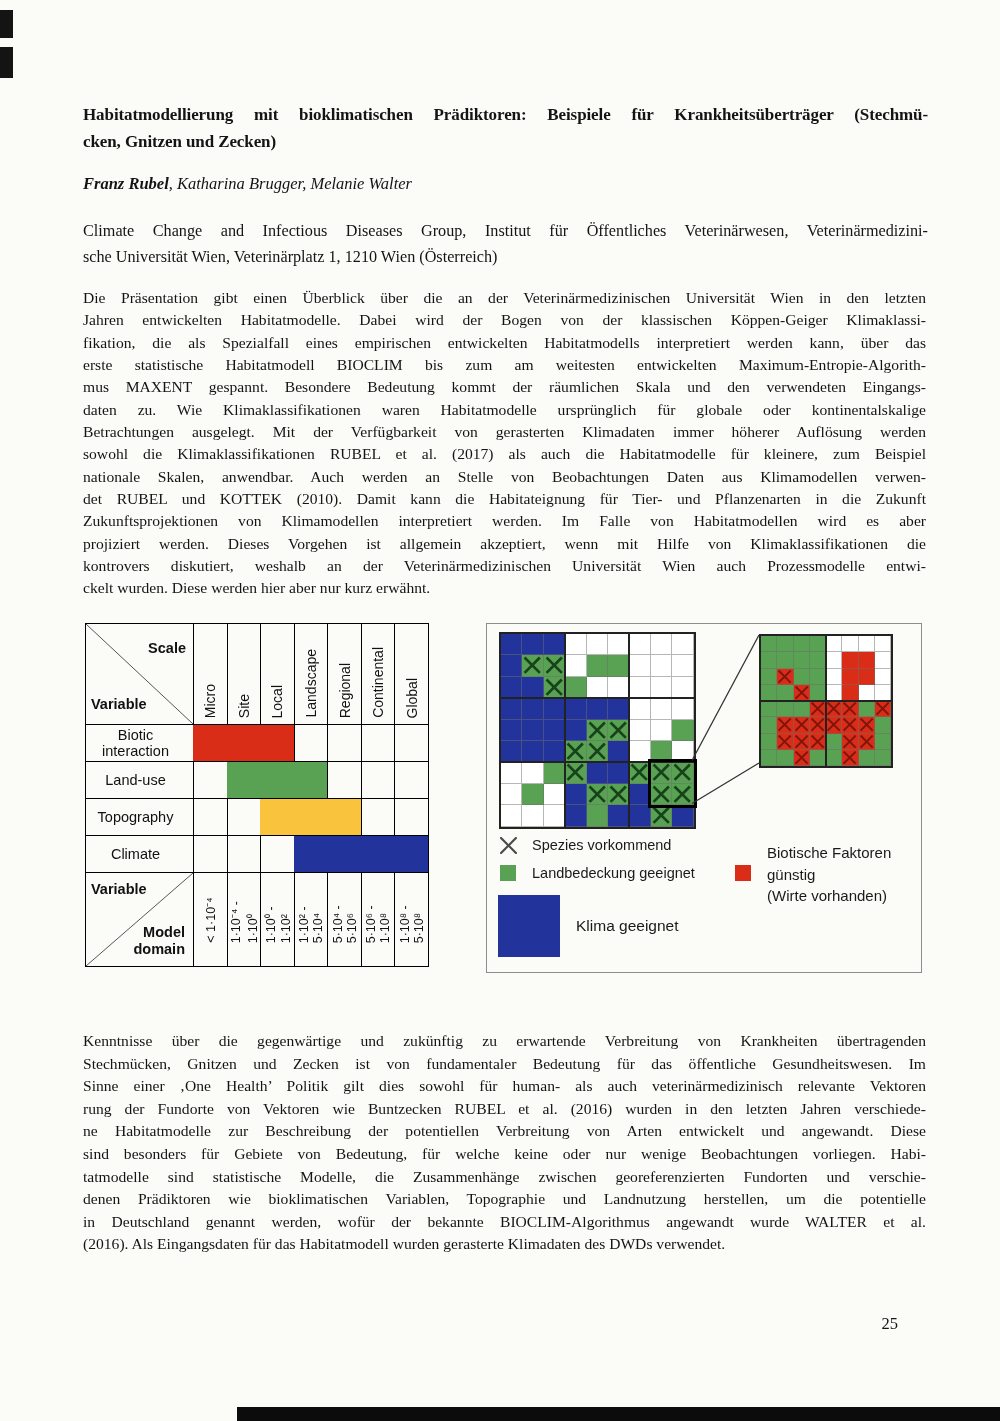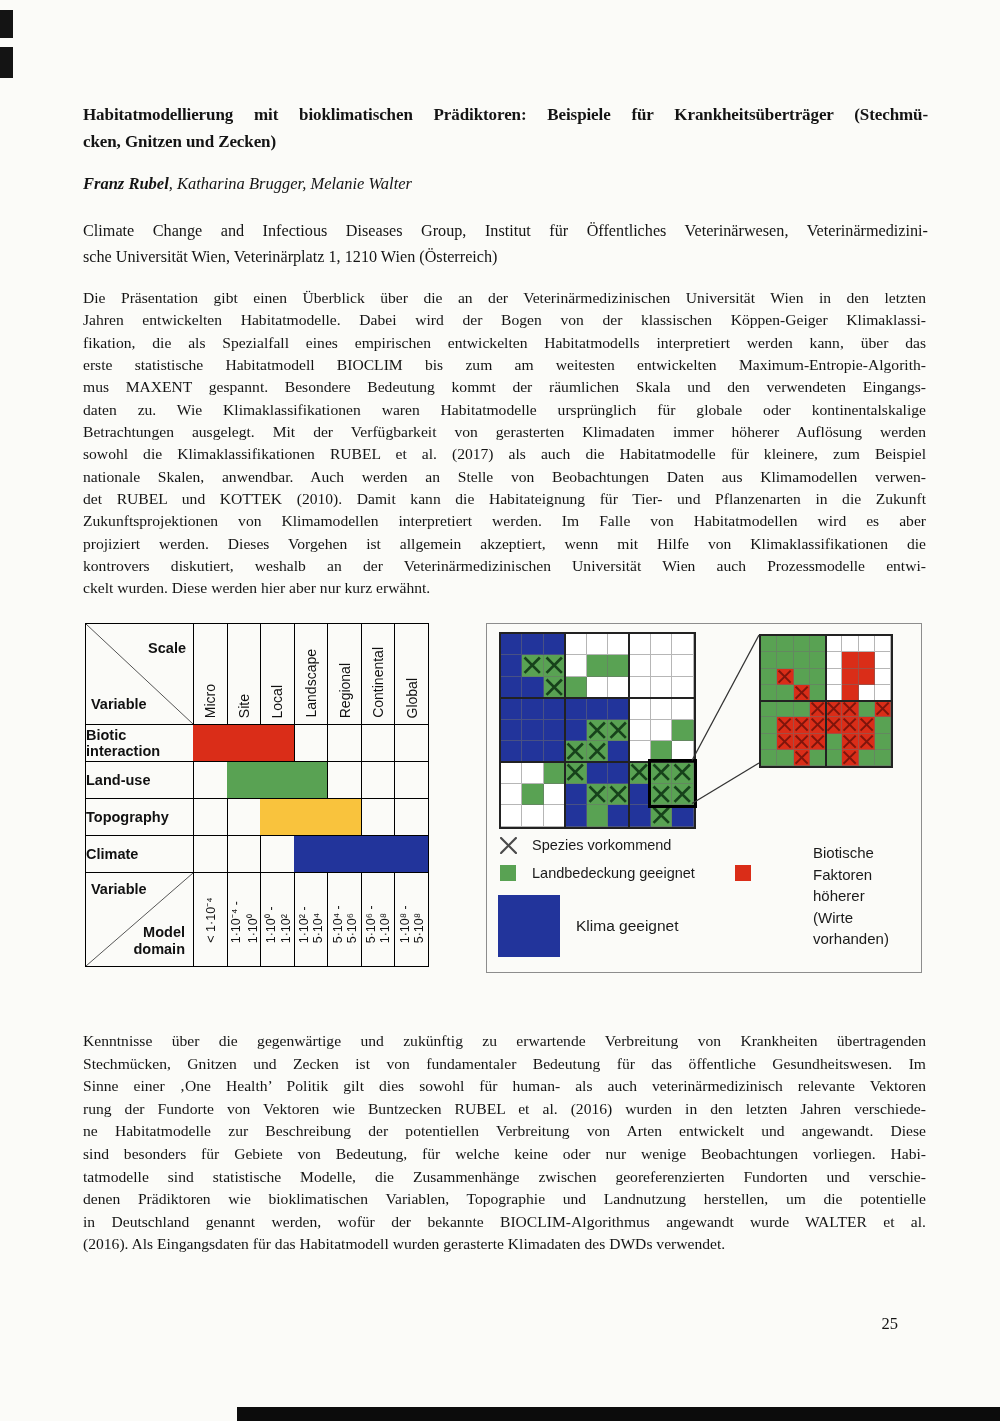--- a/index.html
+++ b/index.html
@@ -21,22 +21,22 @@
   .mark1{left:0;top:10px;width:13px;height:28px;background:#141414;}
   .mark2{left:0;top:47px;width:13px;height:31px;background:#141414;}
   .botbar{left:237px;top:1407px;width:763px;height:14px;background:#0c0c0c;}
   
   .scaletable{left:85px;top:623px;width:342px;height:342px;border:1.5px solid #000;box-sizing:content-box;
               font-family:"Liberation Sans", sans-serif;background:#fbfbf8;}
   .tcell{position:absolute;box-sizing:border-box;}
   .vtext{position:absolute;writing-mode:vertical-rl;transform:rotate(180deg);font-size:14px;color:#111;}
   .vtext.small{font-size:12.5px;}
   .cornertxt{position:absolute;font-weight:bold;font-size:14.5px;color:#111;}
-  .rowlabel{position:absolute;box-sizing:border-box;font-size:14.5px;color:#111;text-align:left;
-            padding-right:8px;display:flex;flex-direction:column;justify-content:center;line-height:16.5px;font-weight:bold;}
+  .rowlabel{position:absolute;box-sizing:border-box;font-size:14.5px;color:#111;text-align:center;
+            padding-right:8px;display:flex;flex-direction:column;justify-content:center;line-height:16.5px;}
   .bar{position:absolute;}
   .diag{position:absolute;left:0;top:0;width:100%;height:100%;}
   
   .panel{left:486px;top:623px;width:436px;height:350px;border:1px solid #8d8d8d;box-sizing:border-box;
          font-family:"Liberation Sans", sans-serif;background:#fbfbf8;}
   .gridbox{position:absolute;border:2px solid #222;box-sizing:content-box;}
   .gcell{position:absolute;box-sizing:border-box;border-right:1px solid rgba(110,110,110,.5);
          border-bottom:1px solid rgba(110,110,110,.5);}
   .gcell svg{position:absolute;left:0;top:0;width:100%;height:100%;}
   .blockline{position:absolute;background:#222;}
@@ -516,23 +516,23 @@
       <div class="leg-sym" style="left: 13px; top: 213px; width: 17px; height: 17px;"><svg viewBox="0 0 20 20">
           <line x1="1.2" y1="1.2" x2="18.8" y2="18.8" stroke="#4a4a4a" stroke-width="2.6" stroke-linecap="square"></line>
           <line x1="18.8" y1="1.2" x2="1.2" y2="18.8" stroke="#4a4a4a" stroke-width="2.6" stroke-linecap="square"></line>
         </svg></div>
       <div class="leg-txt" style="left: 45px; top: 211px;">Spezies vorkommend</div>
       <div class="leg-sym" style="left: 13px; top: 241px; width: 16px; height: 16px; background: rgb(89, 162, 83);"></div>
       <div class="leg-txt" style="left: 45px; top: 239px;">Landbedeckung geeignet</div>
       <div class="leg-sym" style="left: 11px; top: 271px; width: 62px; height: 62px; background: rgb(34, 52, 155);"></div>
       <div class="leg-txt" style="left: 89px; top: 291px; font-size: 15.5px;">Klima geeignet</div>
       <div class="leg-sym" style="left: 248px; top: 241px; width: 16px; height: 16px; background: rgb(218, 45, 24);"></div>
-      <div class="leg-txt" style="left: 280px; top: 218px; font-size: 15px; margin-left: 46px;">
+      <div class="leg-txt" style="left: 280px; top: 218px; font-size: 15px;">
         <div>Biotische Faktoren</div>
-        <div>höherer</div>
+        <div>günstig</div>
         <div>(Wirte vorhanden)</div>
       </div>
     </div>
 
 
   <div class="abs para2">
       <div class="pline">Kenntnisse über die gegenwärtige und zukünftig zu erwartende Verbreitung von Krankheiten übertragenden</div>
       <div class="pline">Stechmücken, Gnitzen und Zecken ist von fundamentaler Bedeutung für das öffentliche Gesundheitswesen. Im</div>
       <div class="pline">Sinne einer ‚One Health’ Politik gilt dies sowohl für human- als auch veterinärmedizinisch relevante Vektoren</div>
       <div class="pline">rung der Fundorte von Vektoren wie Buntzecken RUBEL et al. (2016) wurden in den letzten Jahren verschiede-</div>

